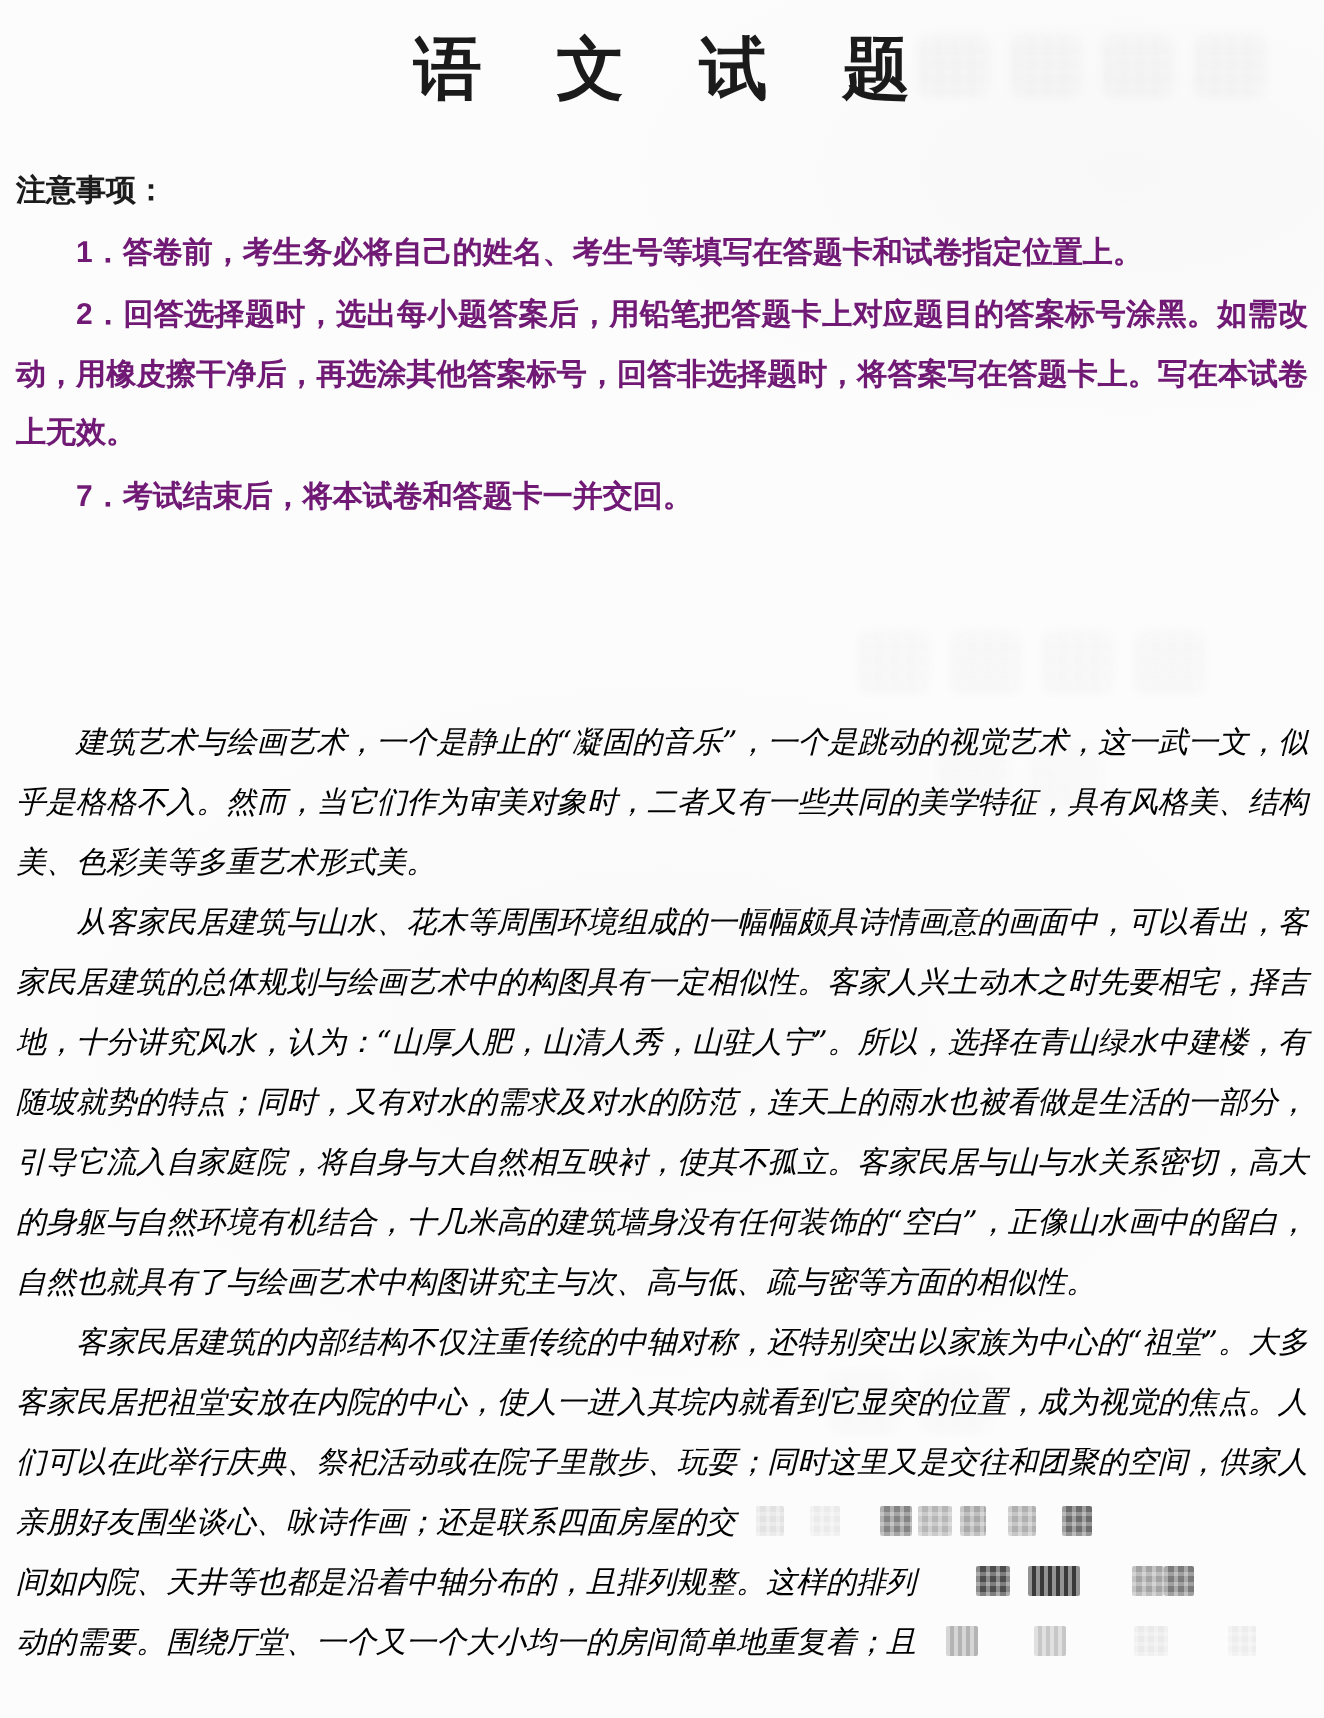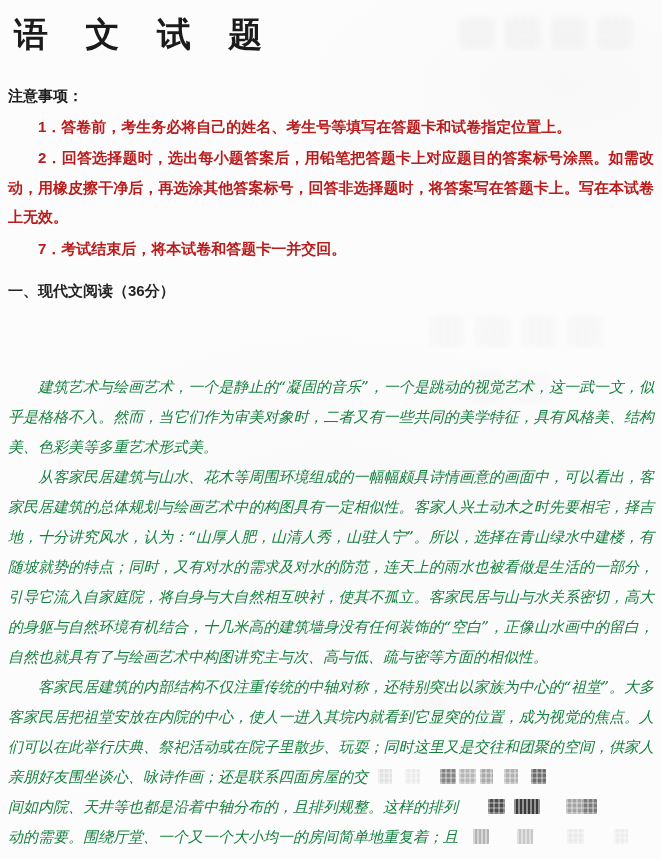--- a/index.html
+++ b/index.html
@@ -13,47 +13,47 @@
   
   .scan-tint{
     position:absolute;inset:0;pointer-events:none;
     background:
       radial-gradient(ellipse 400px 200px at 85% 10%, rgba(0,0,0,0.015), transparent 70%),
       radial-gradient(ellipse 500px 300px at 50% 60%, rgba(0,0,0,0.01), transparent 70%);
   }
   
   .title{
     position:absolute;top:12px;left:0;right:0;margin:0;
-    font-size:34px;font-weight:700;
+    text-align:center;font-size:34px;font-weight:700;
     letter-spacing:14px;text-indent:14px;color:#1b1b1b;
   }
   
   .ghost{position:absolute;filter:blur(2.5px);opacity:.55;pointer-events:none;}
   .ghost i{
     display:inline-block;width:34px;height:30px;margin-right:12px;border-radius:4px;
     background:
       repeating-linear-gradient(0deg, rgba(120,120,120,.12) 0 3px, transparent 3px 7px),
       repeating-linear-gradient(90deg, rgba(120,120,120,.10) 0 3px, transparent 3px 8px);
   }
   .ghost.g1{top:18px;left:460px;}
   .ghost.g2{top:316px;left:430px;opacity:.4;}
   .ghost.g3{top:372px;left:470px;opacity:.28;}
   .ghost.g4{top:686px;left:415px;opacity:.3;}
   
   .notice{position:absolute;top:66px;left:8px;right:8px;font-size:15px;line-height:29.5px;}
   .notice-heading{font-weight:700;margin:15px 0 1px 0;}
-  .notice-item{margin:0 0 2px 0;text-indent:2em;text-align:justify;font-weight:600;color:#b91c1c;}
+  .notice-item{margin:0 0 2px 0;text-indent:2em;text-align:justify;font-weight:600;color:#701a75;}
   
   .section-head{position:absolute;top:276px;left:8px;right:8px;font-size:15px;line-height:30px;font-weight:700;color:#242424;}
   .sec-sub,.sec-instr{padding-left:27px;font-weight:700;}
   
   .passage{
     position:absolute;top:356px;left:8px;right:8px;
     font-family:"DejaVu Serif",serif;font-style:italic;
-    font-size:15px;line-height:30px;color:#15803d;font-weight:400;margin-top:16px;
+    font-size:15px;line-height:30px;color:#000000;font-weight:400;
   }
   .passage p{margin:0;text-indent:2em;text-align:justify;}
   .tail-line{white-space:nowrap;}
   
   .px{
     display:inline-block;height:15px;vertical-align:-2px;border-radius:1px;
     background-image:
       repeating-linear-gradient(90deg, rgba(255,255,255,.35) 0 2px, transparent 2px 5px),
       repeating-linear-gradient(0deg, rgba(255,255,255,.28) 0 2px, transparent 2px 5px);
   }
@@ -91,21 +91,20 @@
   <h1 class="title">语 文 试 题</h1>
 
   <section class="notice">
     <div class="notice-heading">注意事项：</div>
     <p class="notice-item">1．答卷前，考生务必将自己的姓名、考生号等填写在答题卡和试卷指定位置上。</p>
     <p class="notice-item">2．回答选择题时，选出每小题答案后，用铅笔把答题卡上对应题目的答案标号涂黑。如需改动，用橡皮擦干净后，再选涂其他答案标号，回答非选择题时，将答案写在答题卡上。写在本试卷上无效。</p>
     <p class="notice-item">7．考试结束后，将本试卷和答题卡一并交回。</p>
   </section>
 
   <section class="section-head">
-    <div class="sec-main">一、现代文阅读（36分）</div>
   </section>
 
   <section class="passage">
     <p>建筑艺术与绘画艺术，一个是静止的“凝固的音乐”，一个是跳动的视觉艺术，这一武一文，似乎是格格不入。然而，当它们作为审美对象时，二者又有一些共同的美学特征，具有风格美、结构美、色彩美等多重艺术形式美。</p>
     <p>从客家民居建筑与山水、花木等周围环境组成的一幅幅颇具诗情画意的画面中，可以看出，客家民居建筑的总体规划与绘画艺术中的构图具有一定相似性。客家人兴土动木之时先要相宅，择吉地，十分讲究风水，认为：“山厚人肥，山清人秀，山驻人宁”。所以，选择在青山绿水中建楼，有随坡就势的特点；同时，又有对水的需求及对水的防范，连天上的雨水也被看做是生活的一部分，引导它流入自家庭院，将自身与大自然相互映衬，使其不孤立。客家民居与山与水关系密切，高大的身躯与自然环境有机结合，十几米高的建筑墙身没有任何装饰的“空白”，正像山水画中的留白，自然也就具有了与绘画艺术中构图讲究主与次、高与低、疏与密等方面的相似性。</p>
     <p><span>客家民居建筑的内部结构不仅注重传统的中轴对称，还特别突出以家族为中心的“祖堂”。大多客家民居把祖堂安放在内院的中心，使人一进入其垸内就看到它显突的位置，成为视觉的焦点。人们可以在此举行庆典、祭祀活动或在院子里散步、玩耍；同时这里又是交往和团聚的空间，供家人亲朋好友围坐谈心、咏诗作画；还是联系四面房屋的交</span><span class="mosaic-row"><span class="px r1a"></span><span class="px r1b"></span><span class="px r1c"></span><span class="px r1d"></span><span class="px r1e"></span><span class="px r1f"></span><span class="px r1g"></span></span></p>
     <div class="tail-line"><span>间如内院、天井等也都是沿着中轴分布的，且排列规整。这样的排列</span><span class="mosaic-row"><span class="px r3a"></span><span class="px hatch r3b"></span><span class="px r3c"></span><span class="px r3d"></span></span></div>
     <div class="tail-line"><span>动的需要。围绕厅堂、一个又一个大小均一的房间简单地重复着；且</span><span class="mosaic-row"><span class="px hatch r2a"></span><span class="px hatch r2b"></span><span class="px r2c"></span><span class="px r2d"></span></span></div>
   </section>
 </div>

